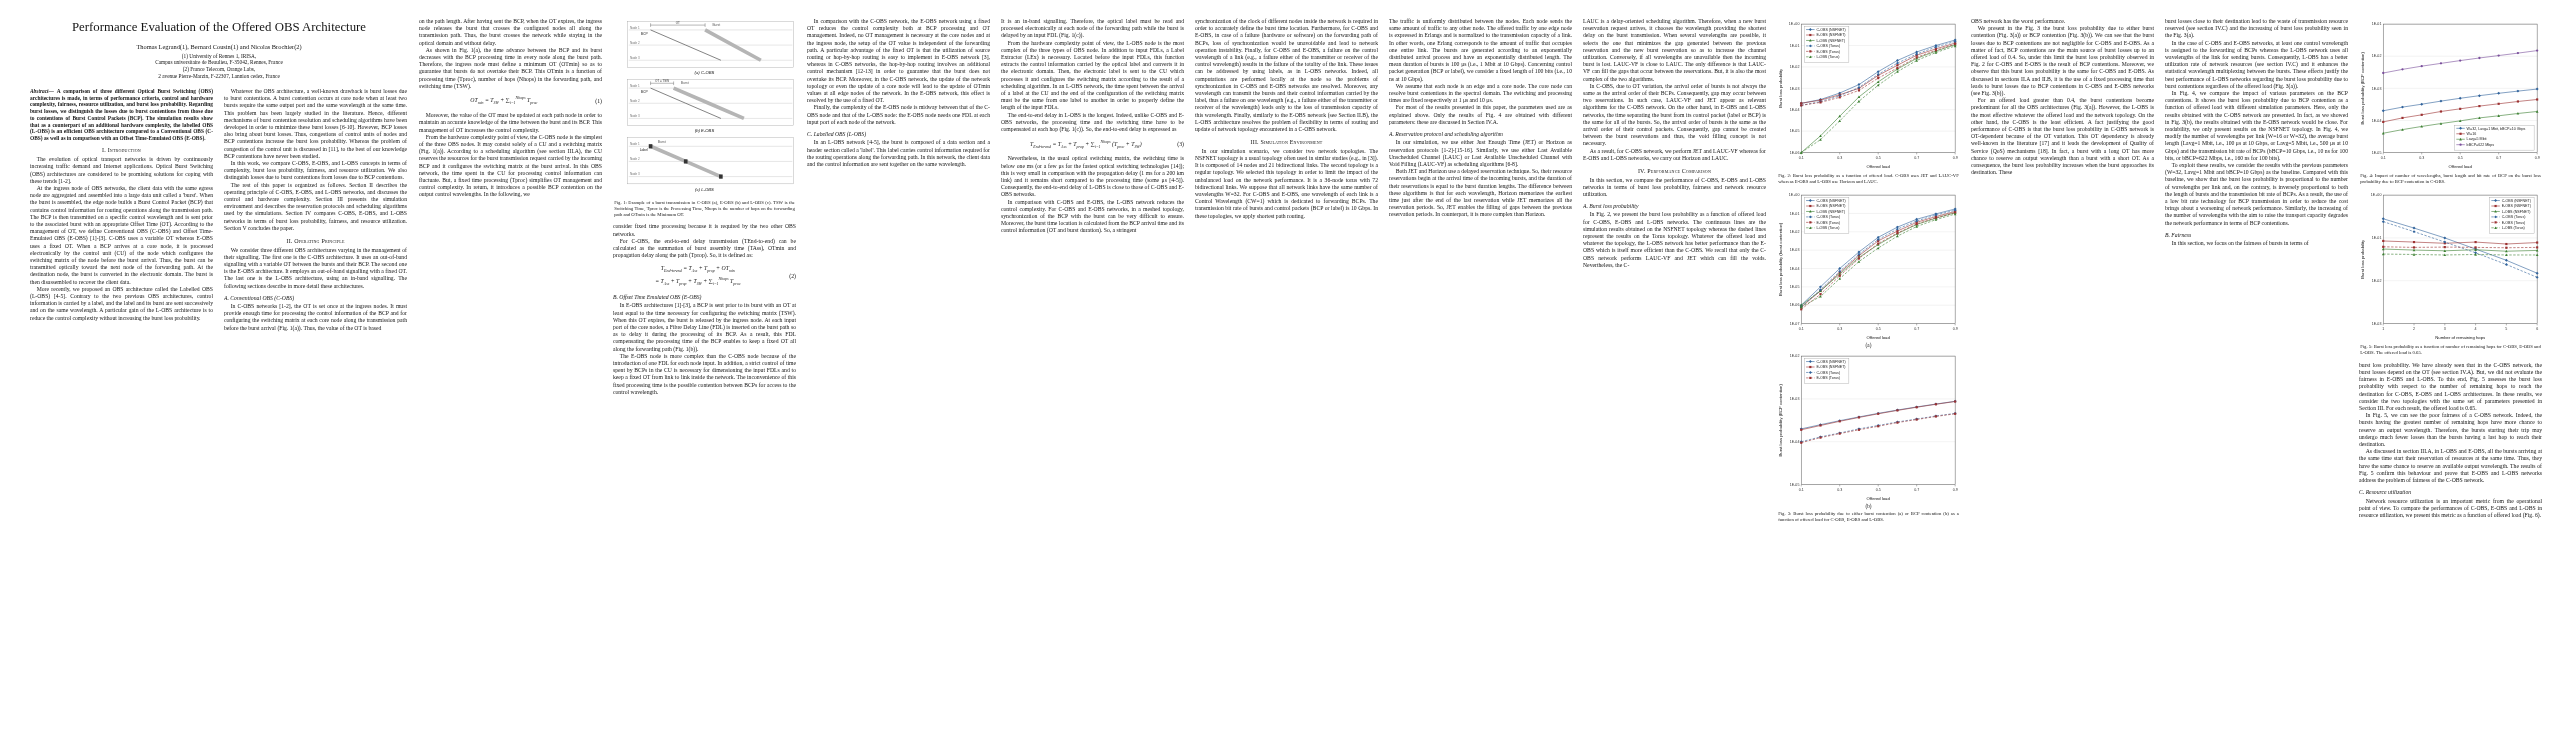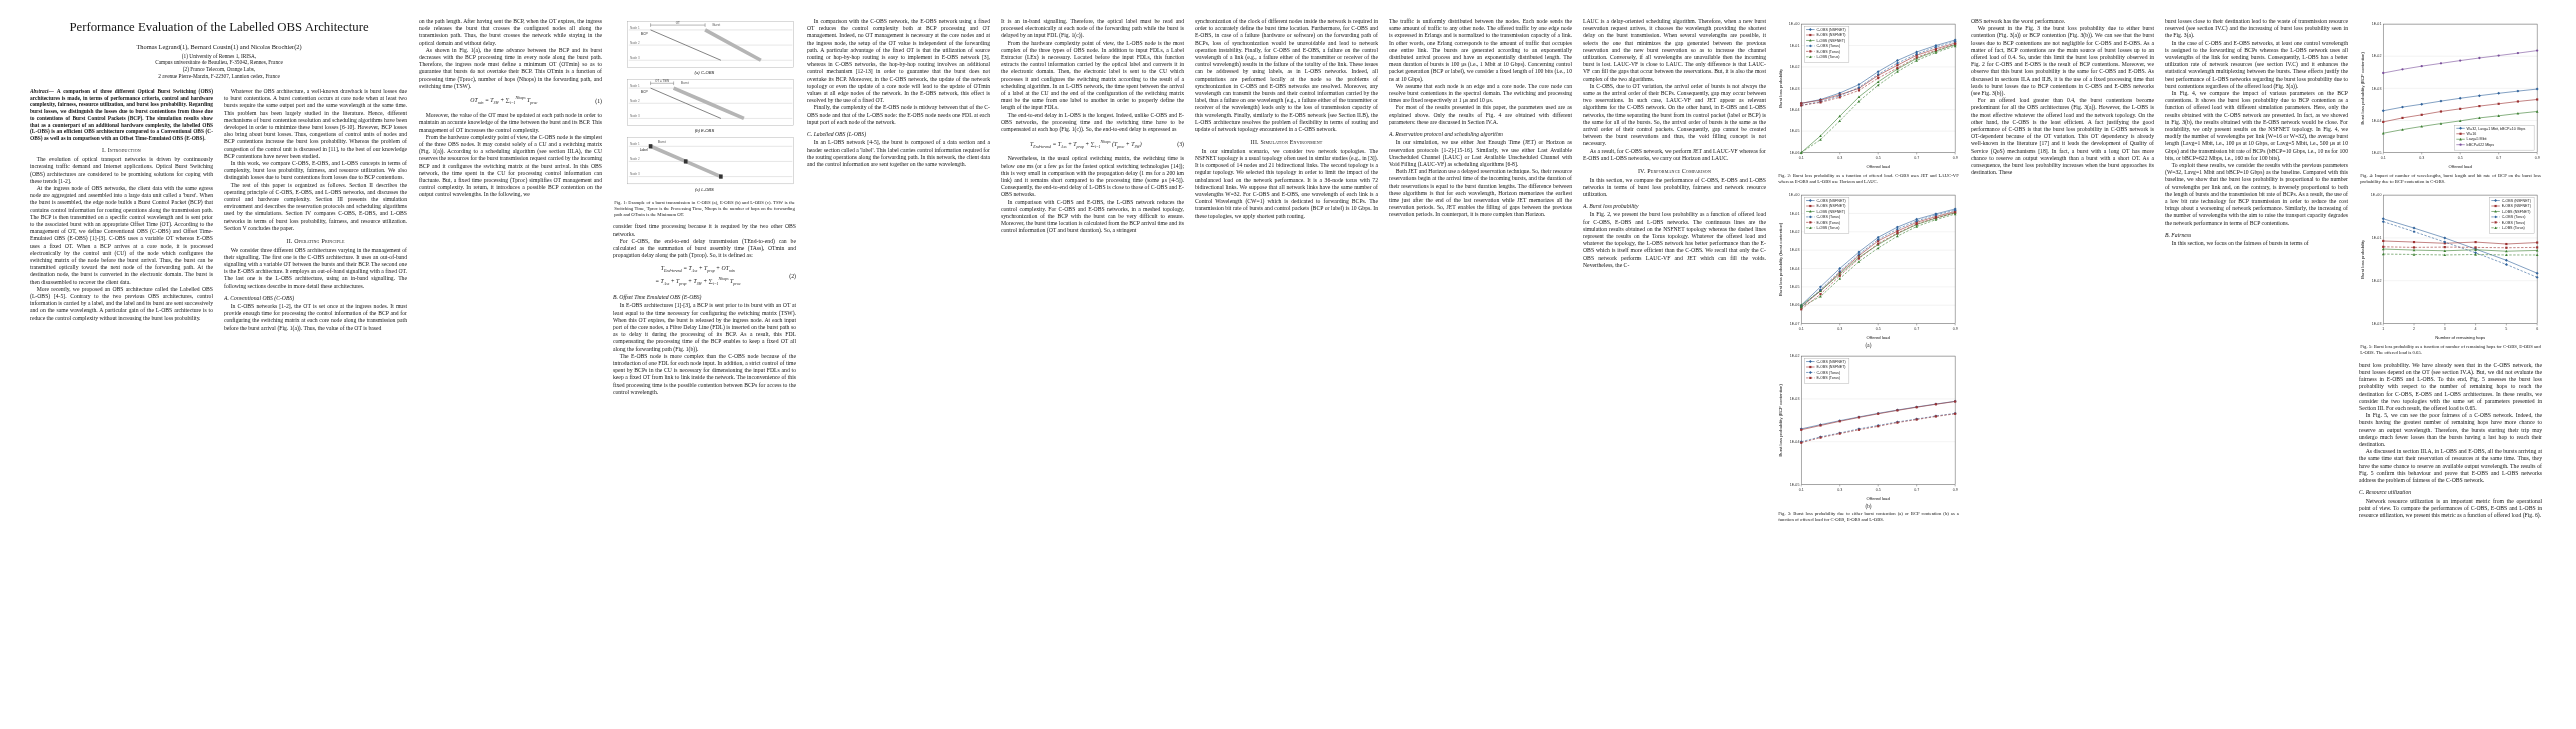--- a/index.html
+++ b/index.html
@@ -35,21 +35,21 @@
   .chartbox{margin:1.2px 0 0;}
   .chartbox svg{display:block;margin:0 auto;}
   .sublabel{text-align:center;font-size:5.2px;margin:0 0 2.4px;}
 </style>
 </head>
 <body>
 
 <div class="page">
   <div class="lead">
     <div class="titleblock">
-      <div class="title">Performance Evaluation of the Labelled OBS Architecture</div>
+      <div class="title">Performance Evaluation of the Offered OBS Architecture</div>
       <div class="authors">Thomas Legrand(1), Bernard Cousin(1) and Nicolas Brochier(2)</div>
       <div class="affil">(1) University of Rennes 1, IRISA,</div>
       <div class="affil">Campus universitaire de Beaulieu, F-35042, Rennes, France</div>
       <div class="affil">(2) France Telecom, Orange Labs,</div>
       <div class="affil">2 avenue Pierre-Marzin, F-22307, Lannion cedex, France</div>
     </div>
     <div class="twocol">
       <div class="col">
           <p class="abstract"><span class="ablabel">Abstract— </span><span>A comparison of three different Optical Burst Switching (OBS) architectures is made, in terms of performance criteria, control and hardware complexity, fairness, resource utilization, and burst loss probability. Regarding burst losses, we distinguish the losses due to burst contentions from those due to contentions of Burst Control Packets (BCP). The simulation results show that as a counterpart of an additional hardware complexity, the labelled OBS (L-OBS) is an efficient OBS architecture compared to a Conventional OBS (C-OBS) as well as in comparison with an Offset Time-Emulated OBS (E-OBS).</span></p>
           <div class="h1">I. Introduction</div>

